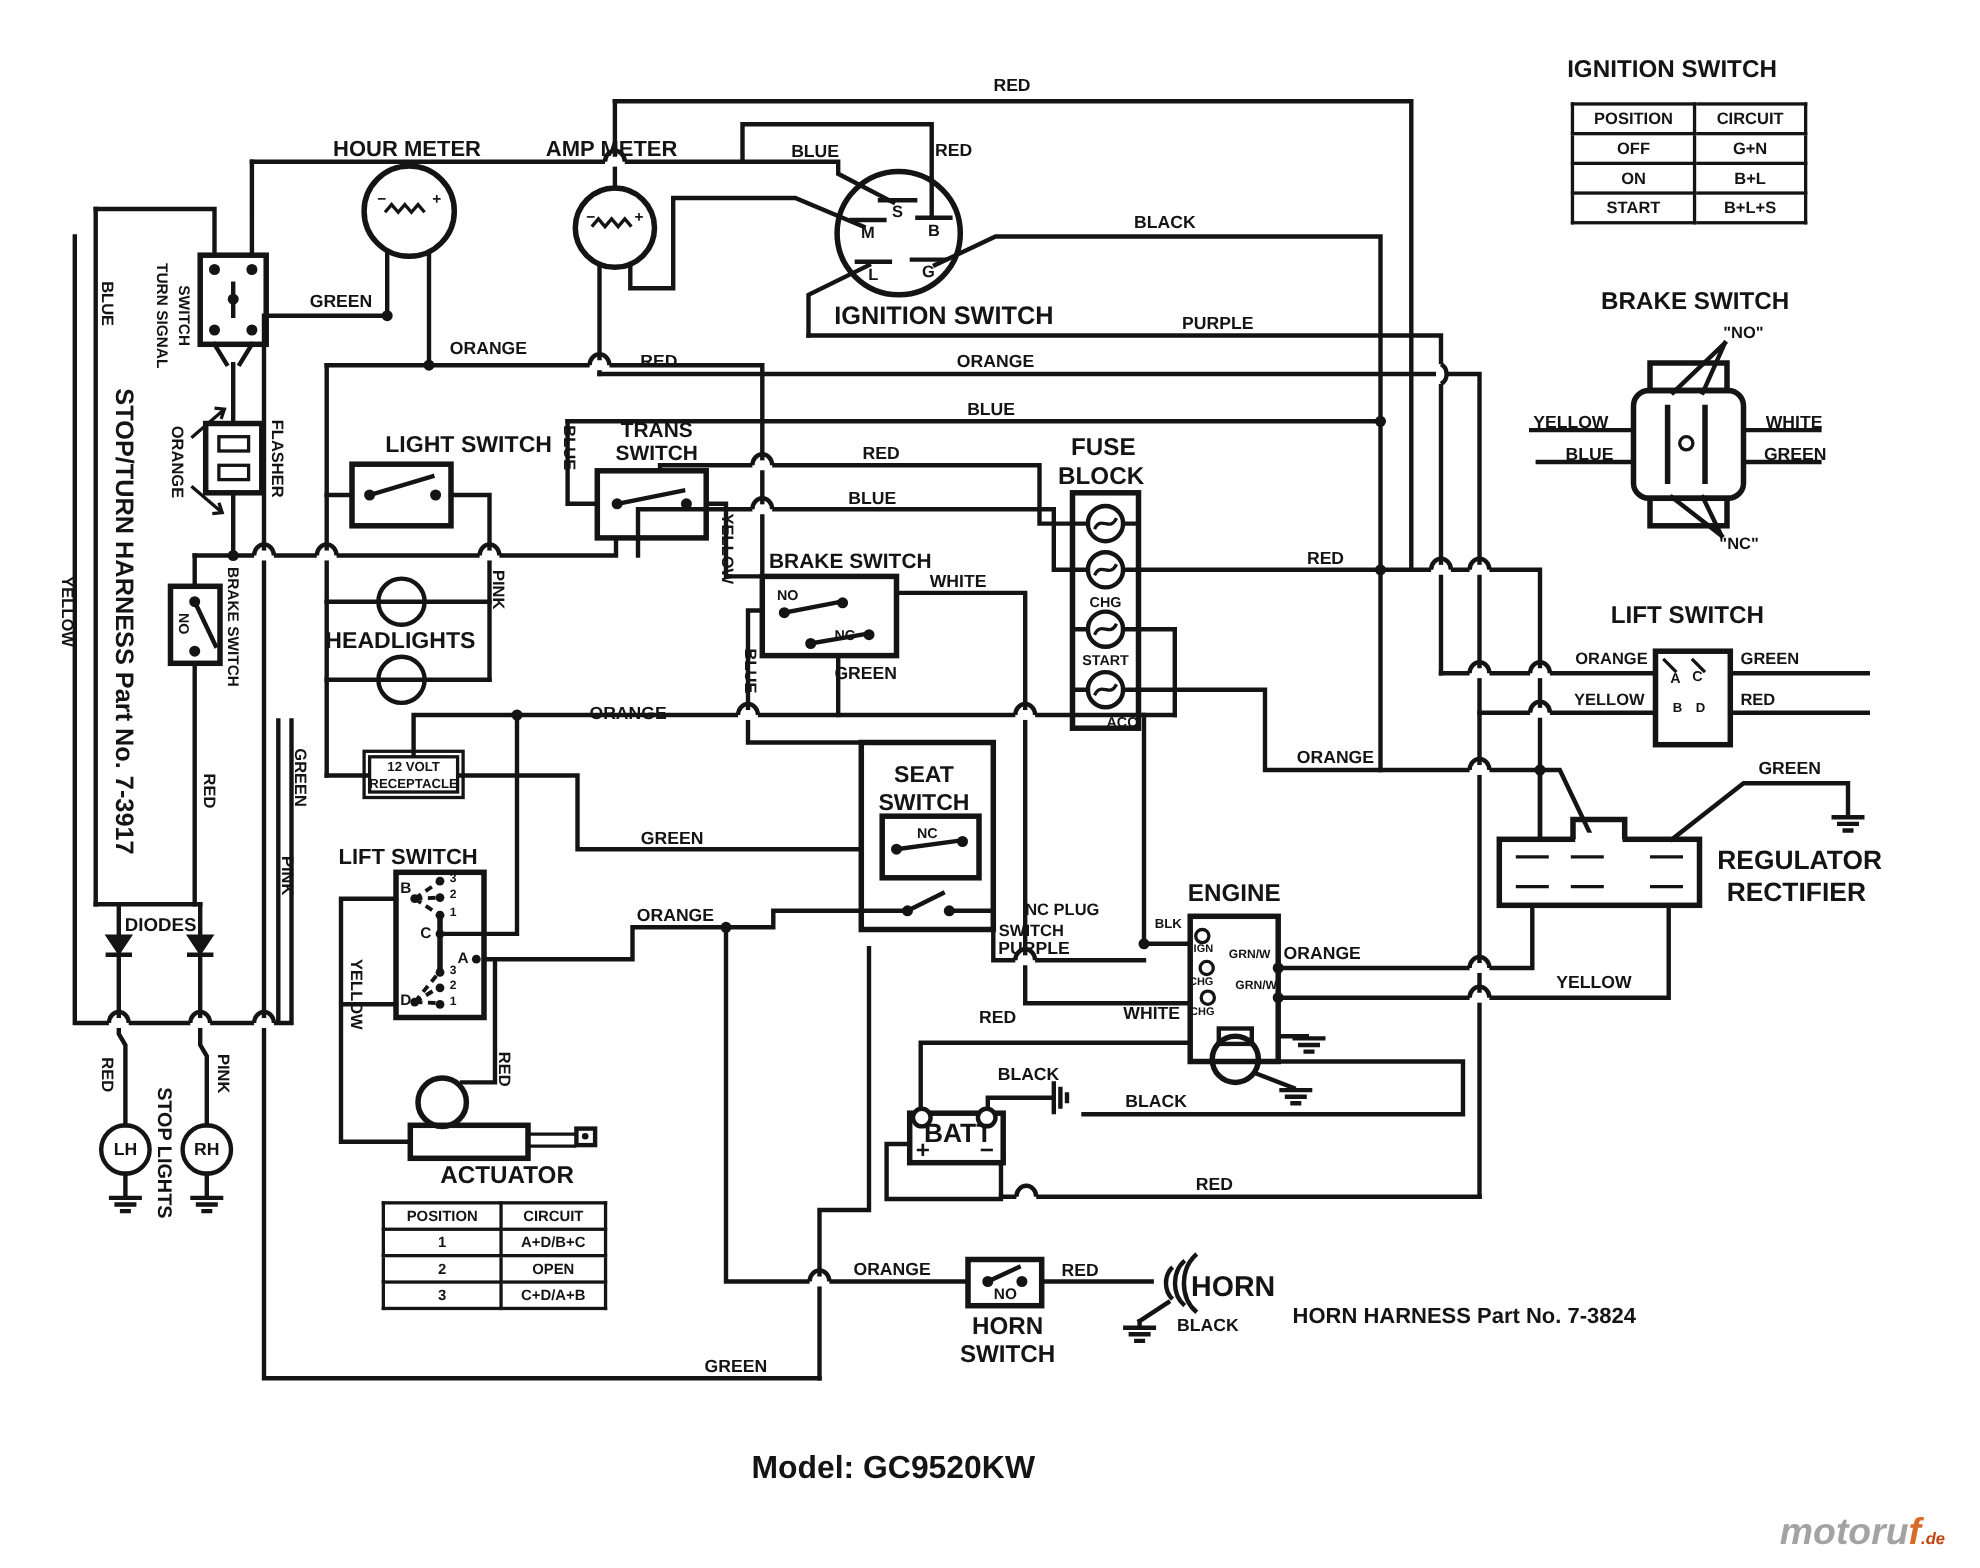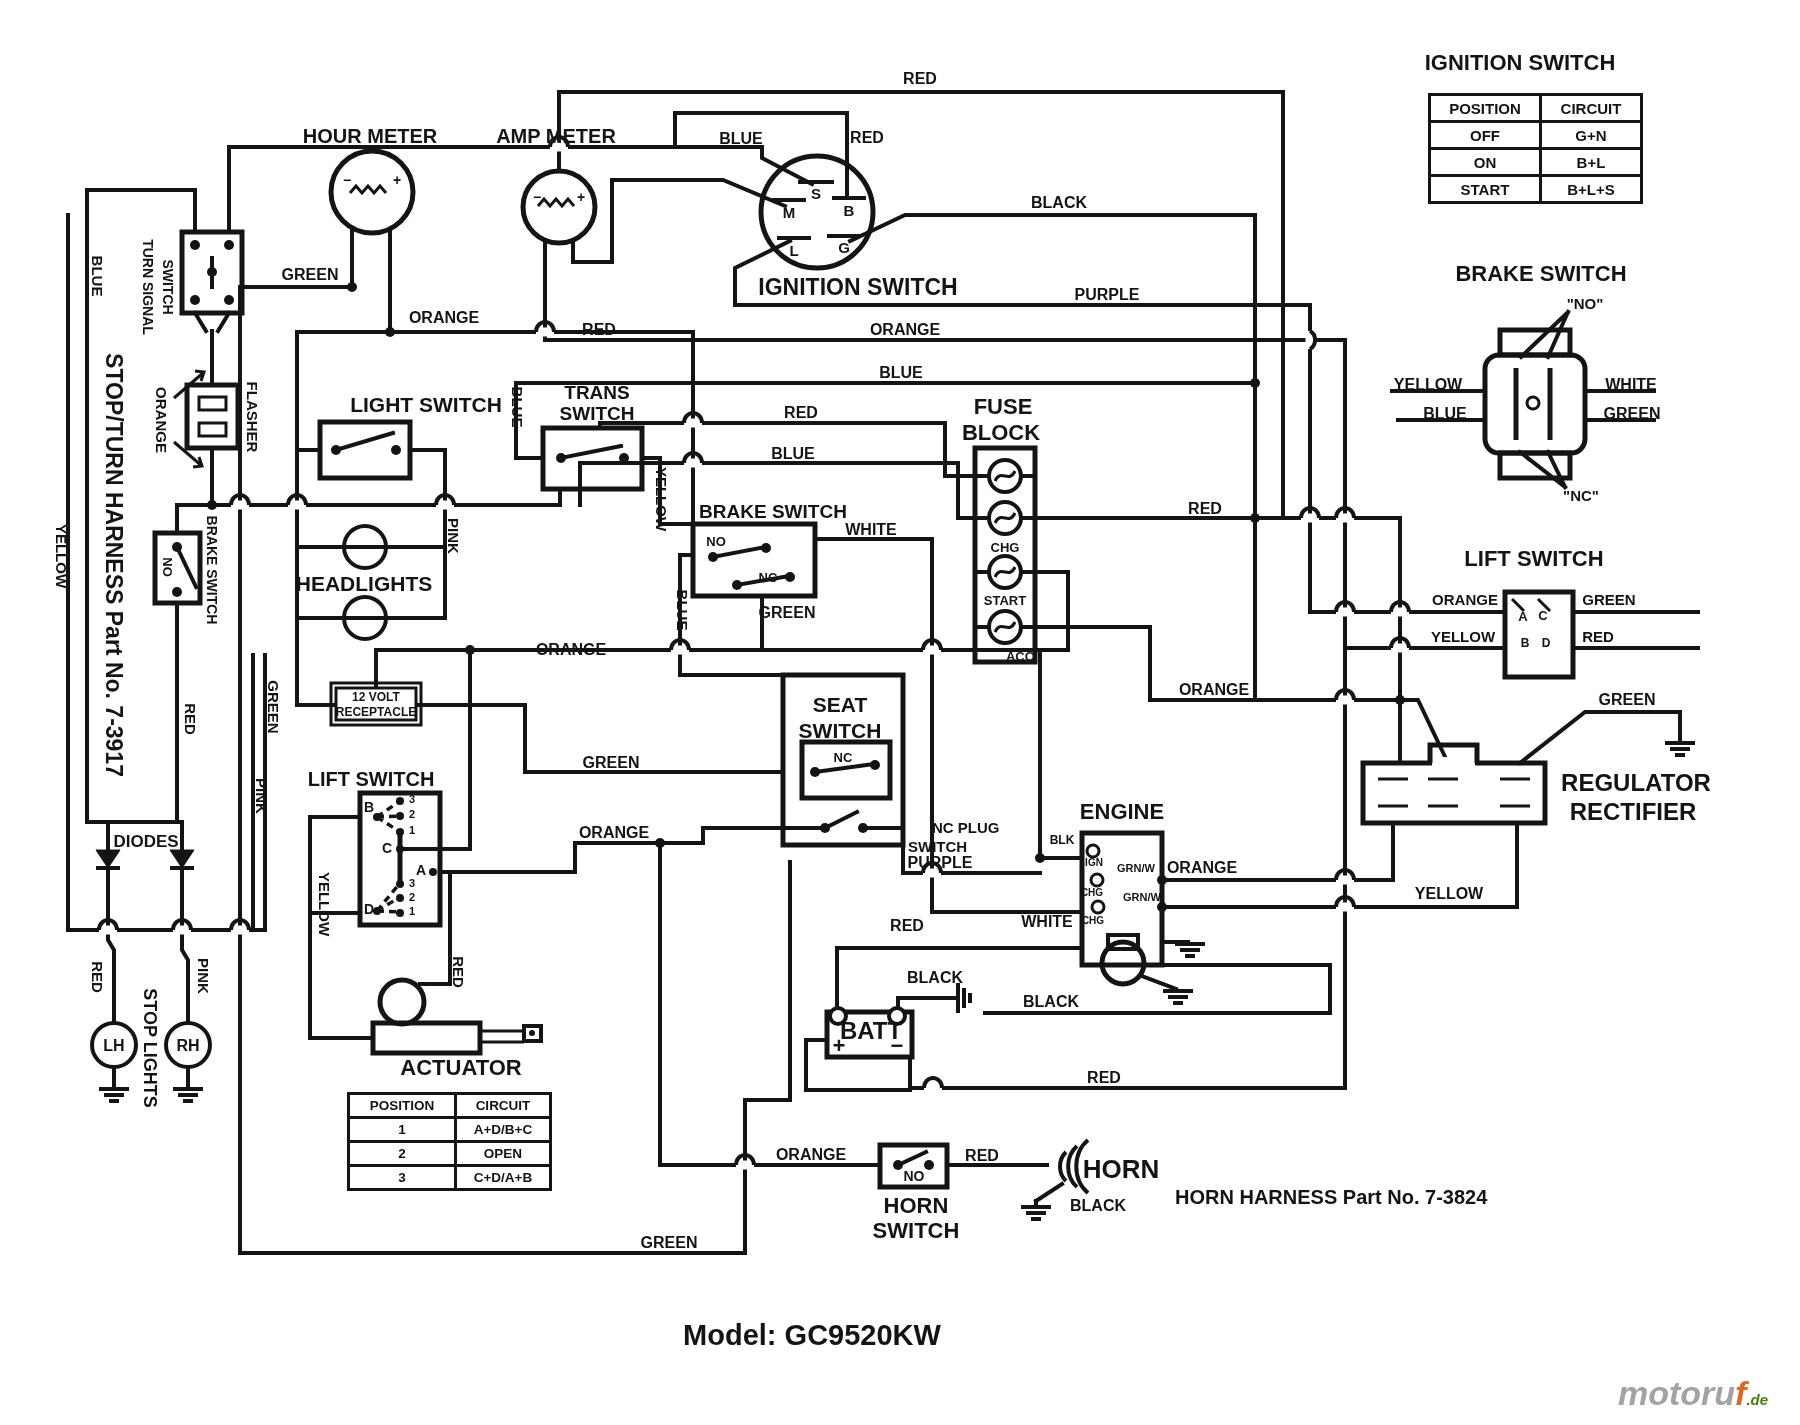--- a/index.html
+++ b/index.html
@@ -14,21 +14,21 @@
   table.sch td{border:3px solid #141414;text-align:center;font-weight:700;padding:0 6px;}
   #ign-table td{height:24px;font-size:15px;}
   #act-table td{height:21px;font-size:13.5px;}
   #notes{position:absolute;left:1337px;top:928px;font-weight:700;font-size:21px;line-height:28px;}
   #main-title{position:absolute;left:812px;top:1280px;transform:translateX(-50%);
               font-size:33px;font-weight:700;white-space:nowrap;}
   #sub-title{position:absolute;left:812px;top:1319px;transform:translateX(-50%);
              font-size:29px;font-weight:700;white-space:nowrap;}
   #watermark{position:absolute;left:1618px;top:1374px;font-style:italic;font-weight:700;
              font-size:34px;color:#a3a3a3;}
-  #watermark .tld{font-size:15px;color:#4d7c0f;}
+  #watermark .tld{font-size:15px;color:#c2410c;}
   #watermark .f{color:#d86a2a;}
 </style>
 </head>
 <body>
 
 <div id="stage">
 
   <svg id="wires-svg" width="1800" height="1425" viewBox="0 0 1800 1425">
 
     <g stroke="#141414" stroke-width="4" fill="none" stroke-linecap="square">

